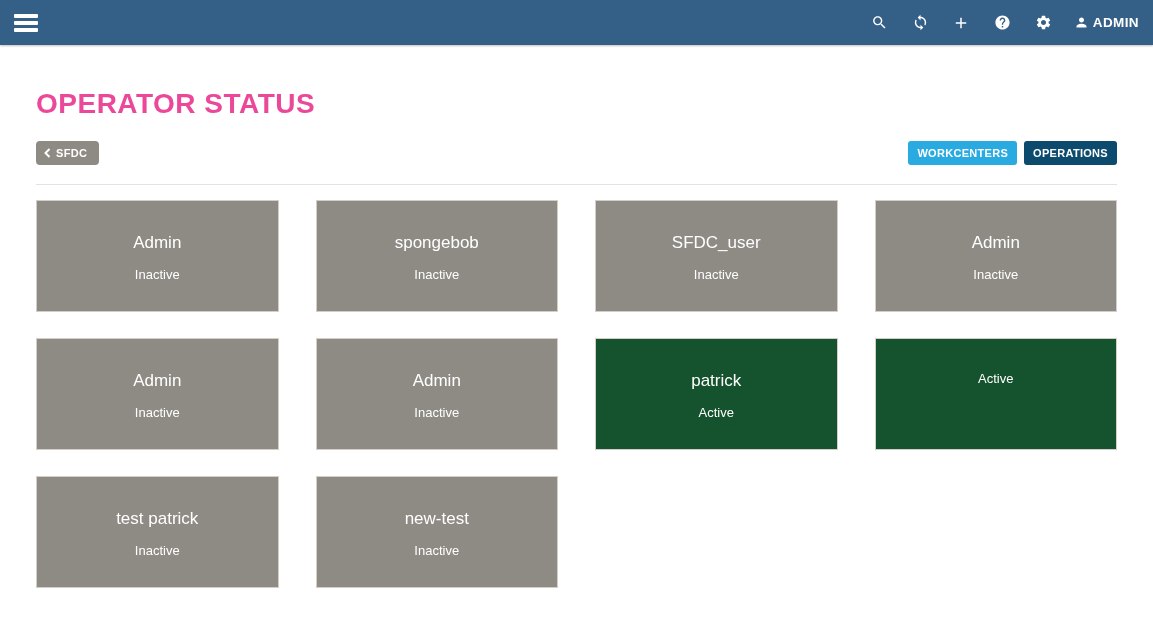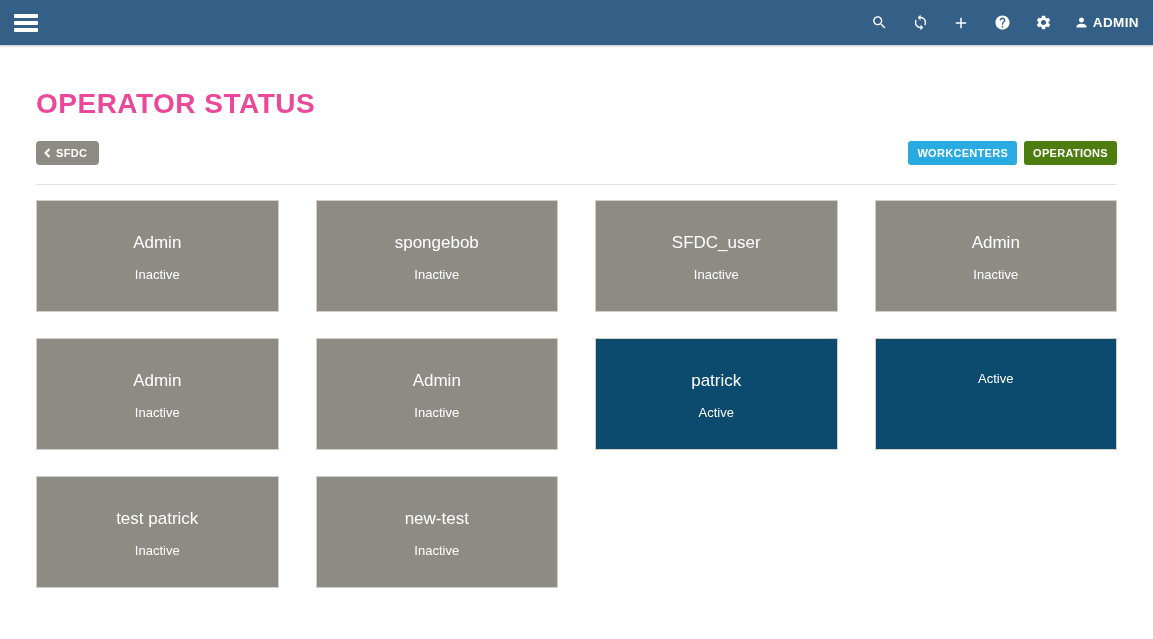--- a/index.html
+++ b/index.html
@@ -96,21 +96,21 @@
     border: none;
     border-radius: 3px;
     font-family: inherit;
     font-size: 11px;
     font-weight: bold;
     letter-spacing: 0.3px;
     padding: 6px 9px;
     cursor: pointer;
   }
   .btn-workcenters { background: #29abe2; text-align: center; }
-  .btn-operations  { background: #4d7c0f; }
+  .btn-operations  { background: #0c4a6e; }
 
   .divider {
     border: none;
     border-top: 1px solid #e2e2e2;
     margin: 19px 0 0 0;
   }
 
   
   .grid {
     margin-top: 15px;
@@ -121,21 +121,21 @@
   }
   .card {
     height: 112px;
     border: 1px solid #d3cfc6;
     text-align: center;
     color: #fff;
     padding-top: 32px;
     cursor: pointer;
   }
   .card-inactive { background: #8e8b85; }
-  .card-active   { background: #0c4a6e; }
+  .card-active   { background: #14532d; }
   .card .op-name {
     display: block;
     font-size: 17px;
     line-height: 20px;
     margin-bottom: 14px;
   }
   .card .op-status {
     display: block;
     font-size: 13px;
     line-height: 15px;

